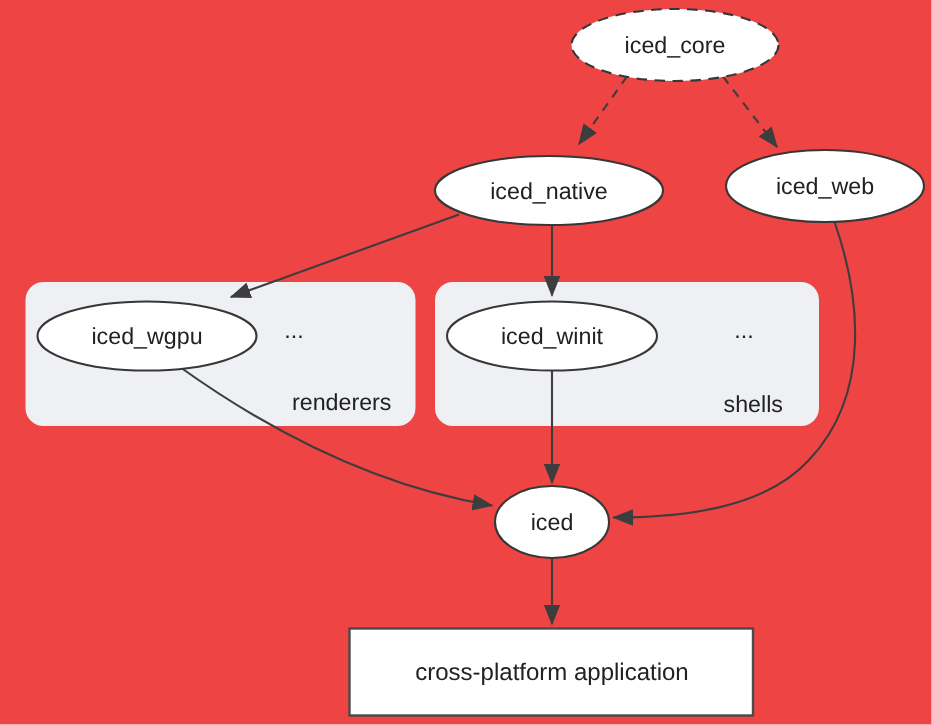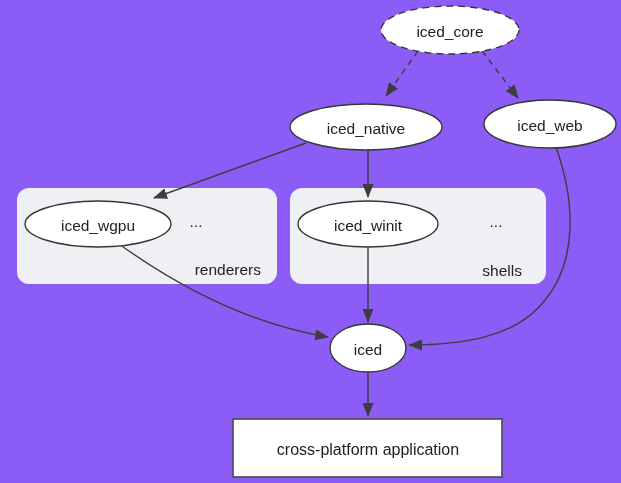--- a/index.html
+++ b/index.html
@@ -4,21 +4,21 @@
 <style>
   html, body {
     margin: 0;
     padding: 0;
     background: #ffffff;
   }
   .stage {
     position: relative;
     width: 621px;
     height: 483px;
-    background: #8b5cf6;
+    background: #ef4444;
     font-family: "Liberation Sans", sans-serif;
     overflow: hidden;
   }
   svg text {
     font-family: "Liberation Sans", sans-serif;
     fill: #212121;
     font-size: 15.5px;
   }
   svg .group-box {
     fill: #eef0f3;

